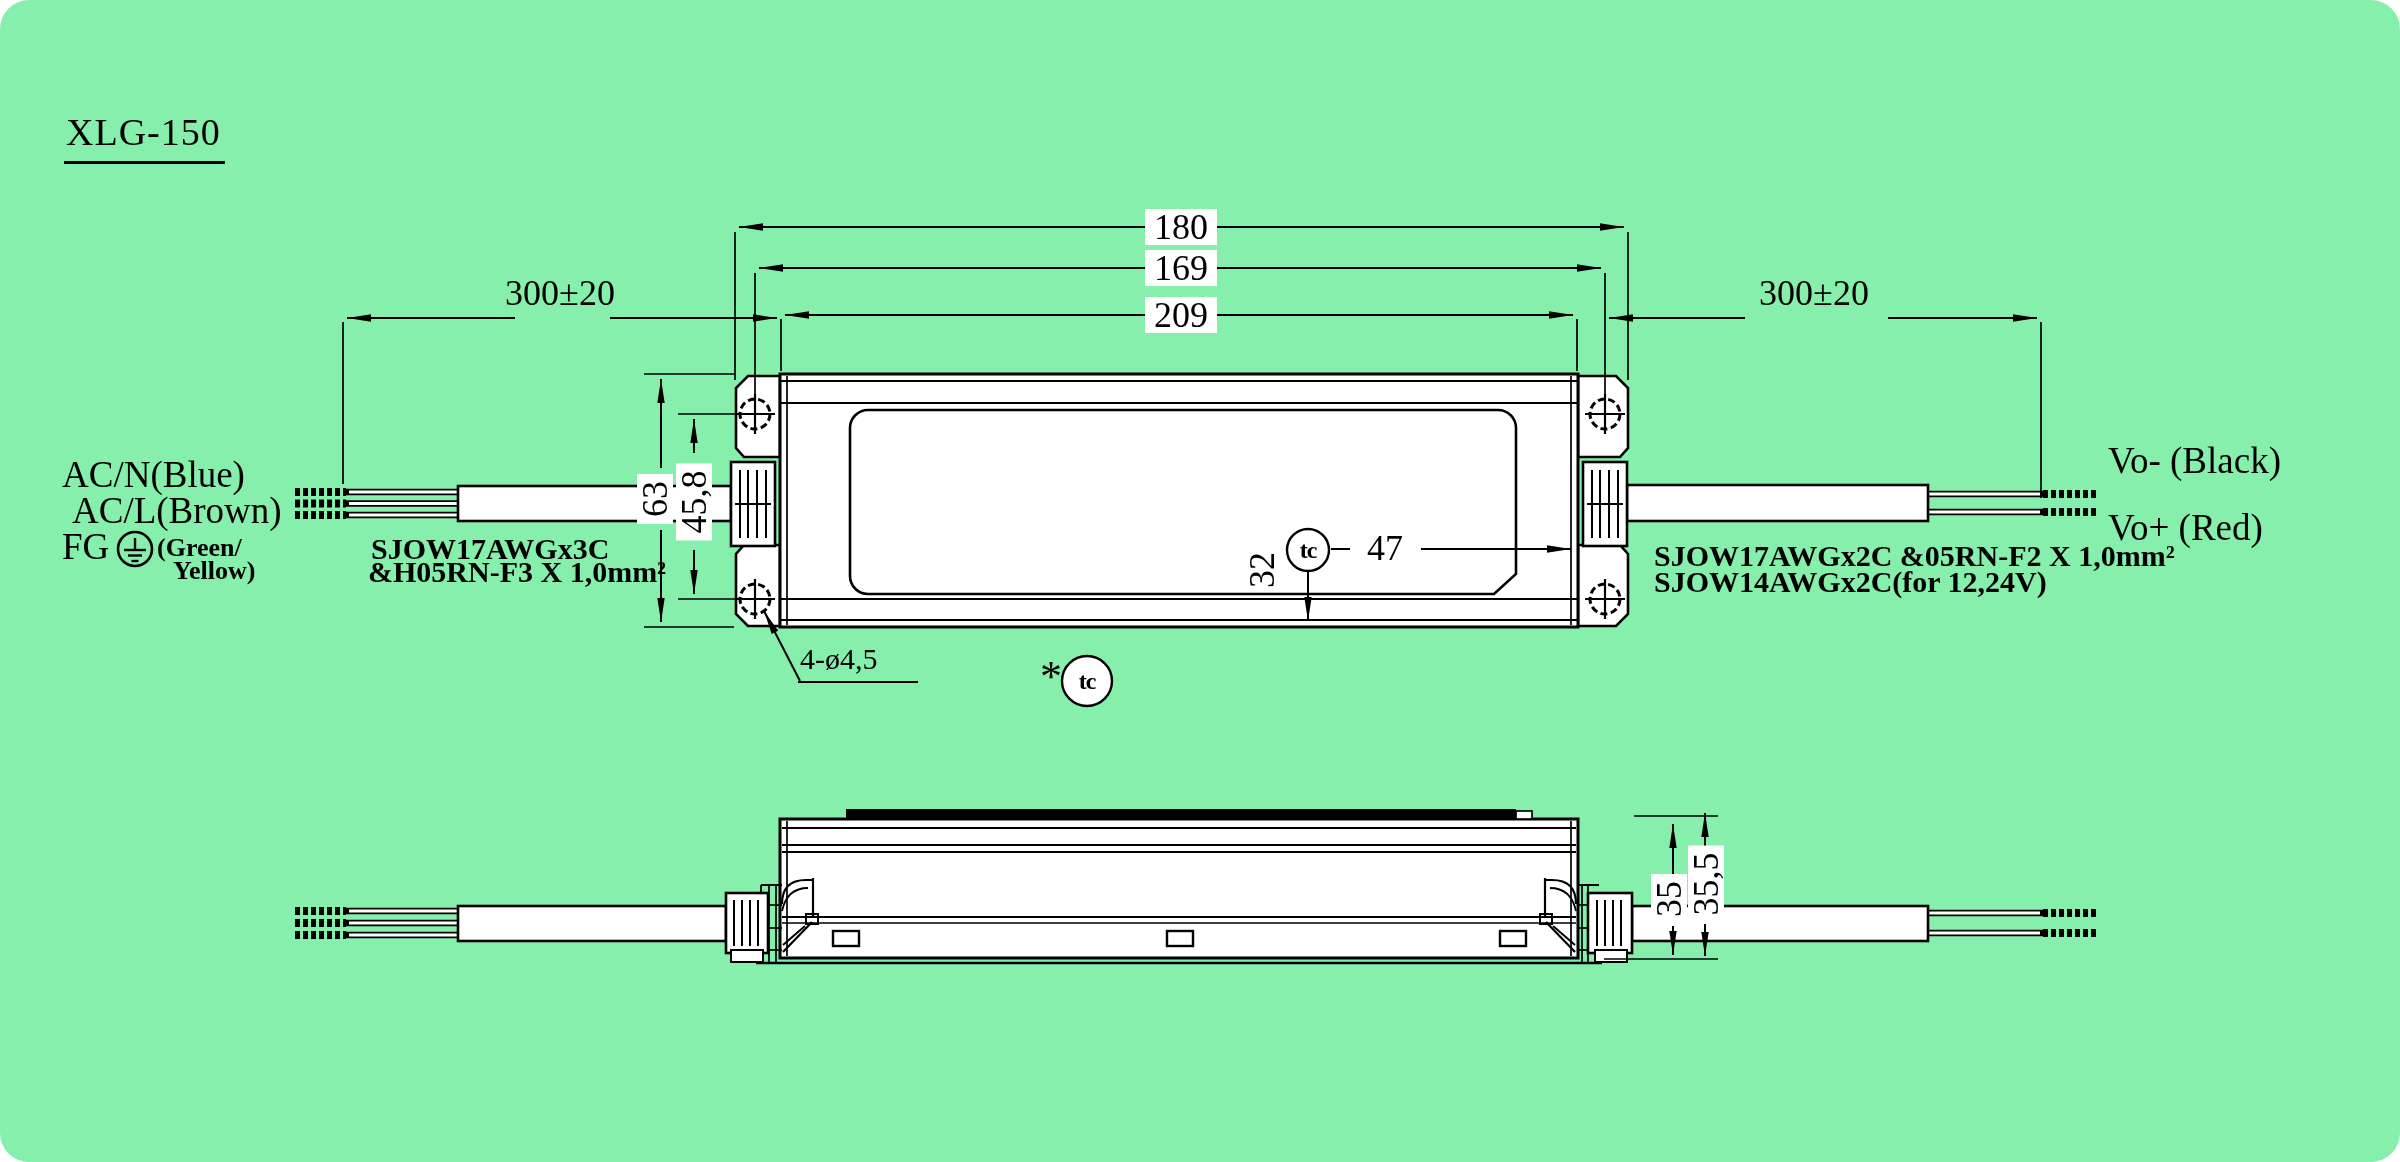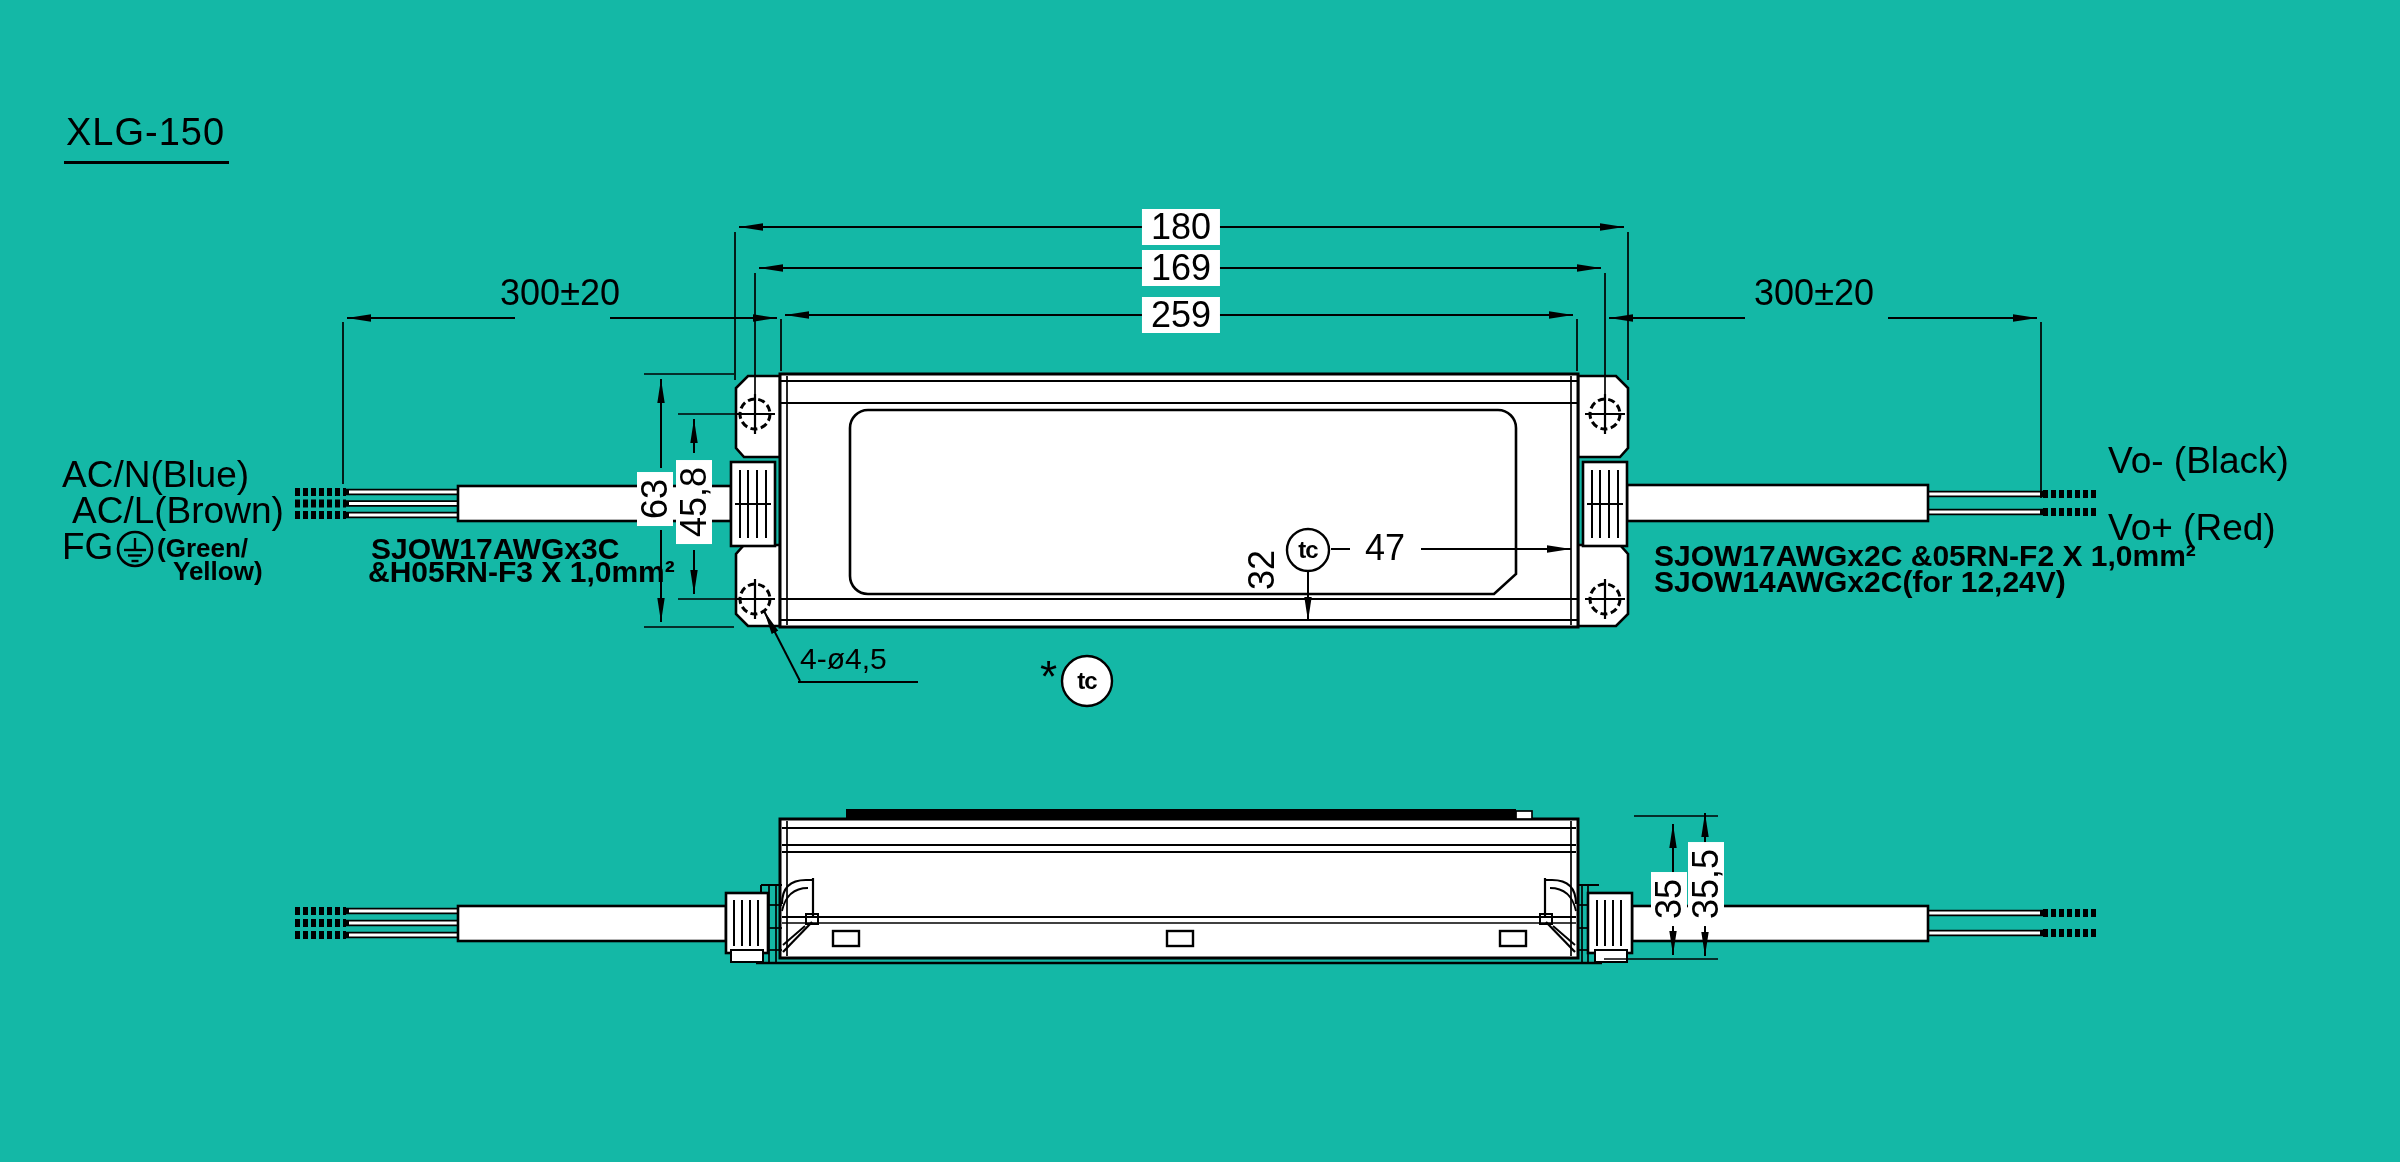--- a/index.html
+++ b/index.html
@@ -1,17 +1,17 @@
 <!DOCTYPE html>
 <html><head>
 <meta charset="utf-8">
 <style>
   html,body{margin:0;padding:0;background:#ffffff;}
-  #page{position:relative;width:2400px;height:1162px;background:#14b8a6;overflow:hidden;
-        font-family:Liberation Sans, sans-serif;color:#000;}
+  #page{position:relative;width:2400px;height:1162px;background:#86efac;overflow:hidden;
+        font-family:Liberation Serif, serif;color:#000;border-radius:29px;}
   #art{position:absolute;left:0;top:0;}
   .t{position:absolute;white-space:nowrap;color:#000;line-height:1;}
   .big{font-size:37px;}
   .dim{font-size:36px;}
   .ctr{transform:translate(-50%,-50%);}
   .gap{background:#ffffff;padding:0 9px;}
   .vert{transform:translate(-50%,-50%) rotate(-90deg);}
   .vgap{background:#ffffff;padding:0 7px;}
   .small{font-size:30px;font-weight:bold;letter-spacing:0px;}
   .fgsmall{font-size:26px;font-weight:bold;}
@@ -253,21 +253,21 @@
       <line x1="1705" y1="846" x2="1705" y2="813" marker-end="url(#arr)"></line>
       <line x1="1705" y1="924" x2="1705" y2="956" marker-end="url(#arr)"></line>
     </g>
   </g>
 </svg>
 
   <div class="t title" style="left:64px;top:113px;">XLG-150</div>
 
   <div class="t dim ctr gap" style="left:1181px;top:227px;">180</div>
   <div class="t dim ctr gap" style="left:1181px;top:268px;">169</div>
-  <div class="t dim ctr gap" style="left:1181px;top:315px;">259</div>
+  <div class="t dim ctr gap" style="left:1181px;top:315px;">209</div>
   <div class="t dim ctr" style="left:560px;top:293px;">300±20</div>
   <div class="t dim ctr" style="left:1814px;top:293px;">300±20</div>
 
   <div class="t dim vert vgap" style="left:655px;top:499px;">63</div>
   <div class="t dim vert vgap" style="left:694px;top:502px;">45,8</div>
   <div class="t dim vert" style="left:1262px;top:570px;">32</div>
   <div class="t dim ctr gap" style="left:1385px;top:548px;">47</div>
   <div class="t tcsym ctr" style="left:1308px;top:550px;">tc</div>
 
   <div class="t big" style="left:800px;top:644px;font-size:30px;">4-ø4,5</div>

